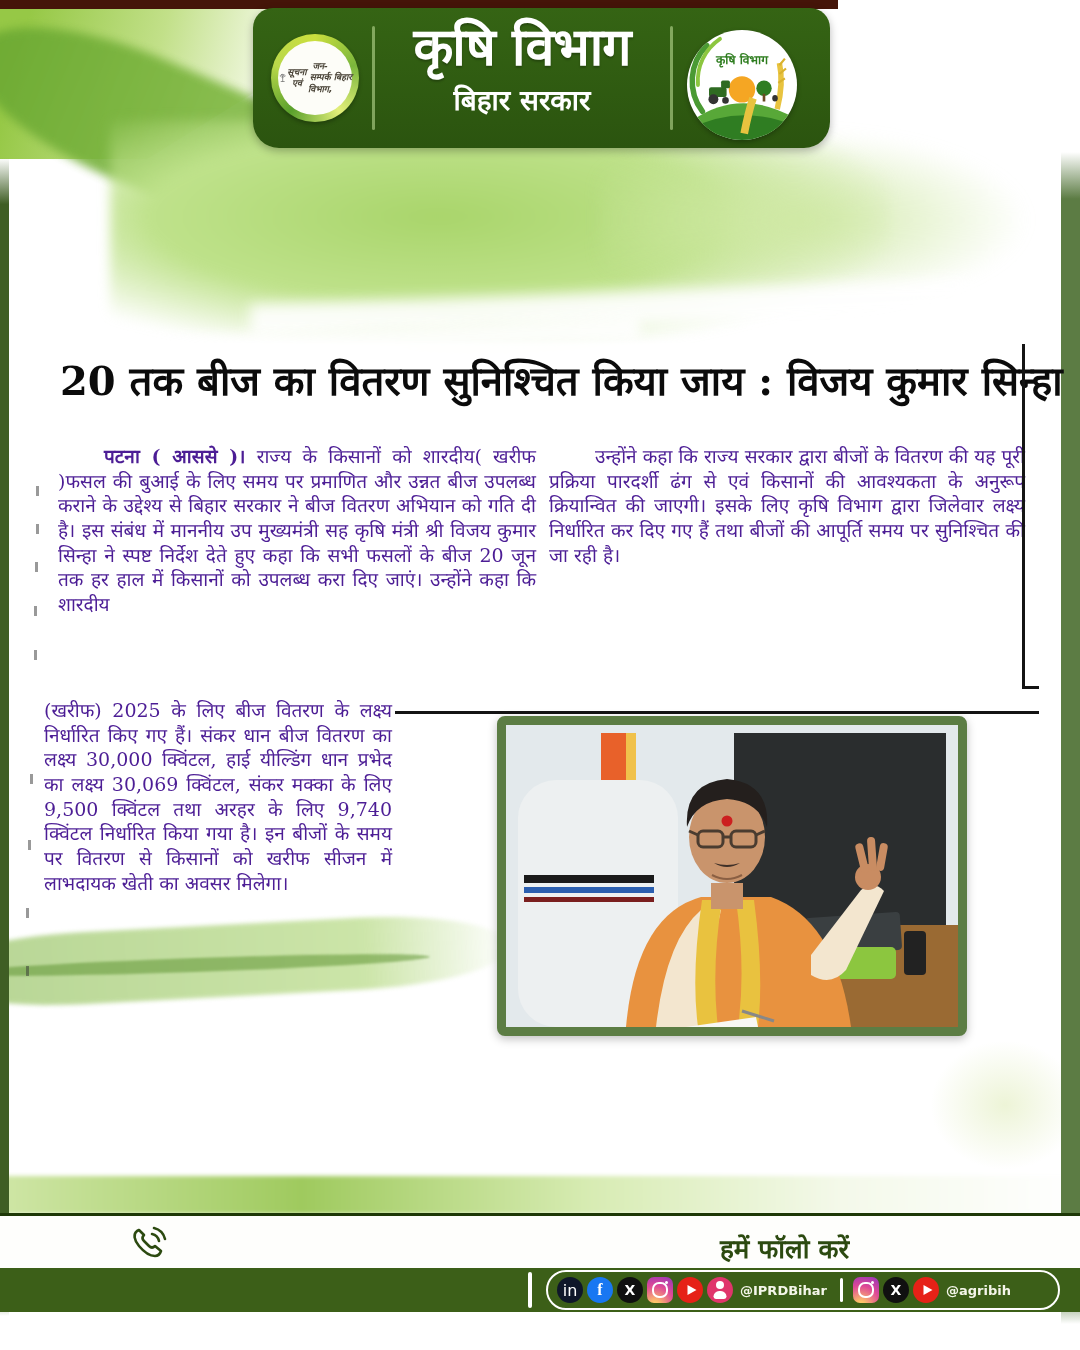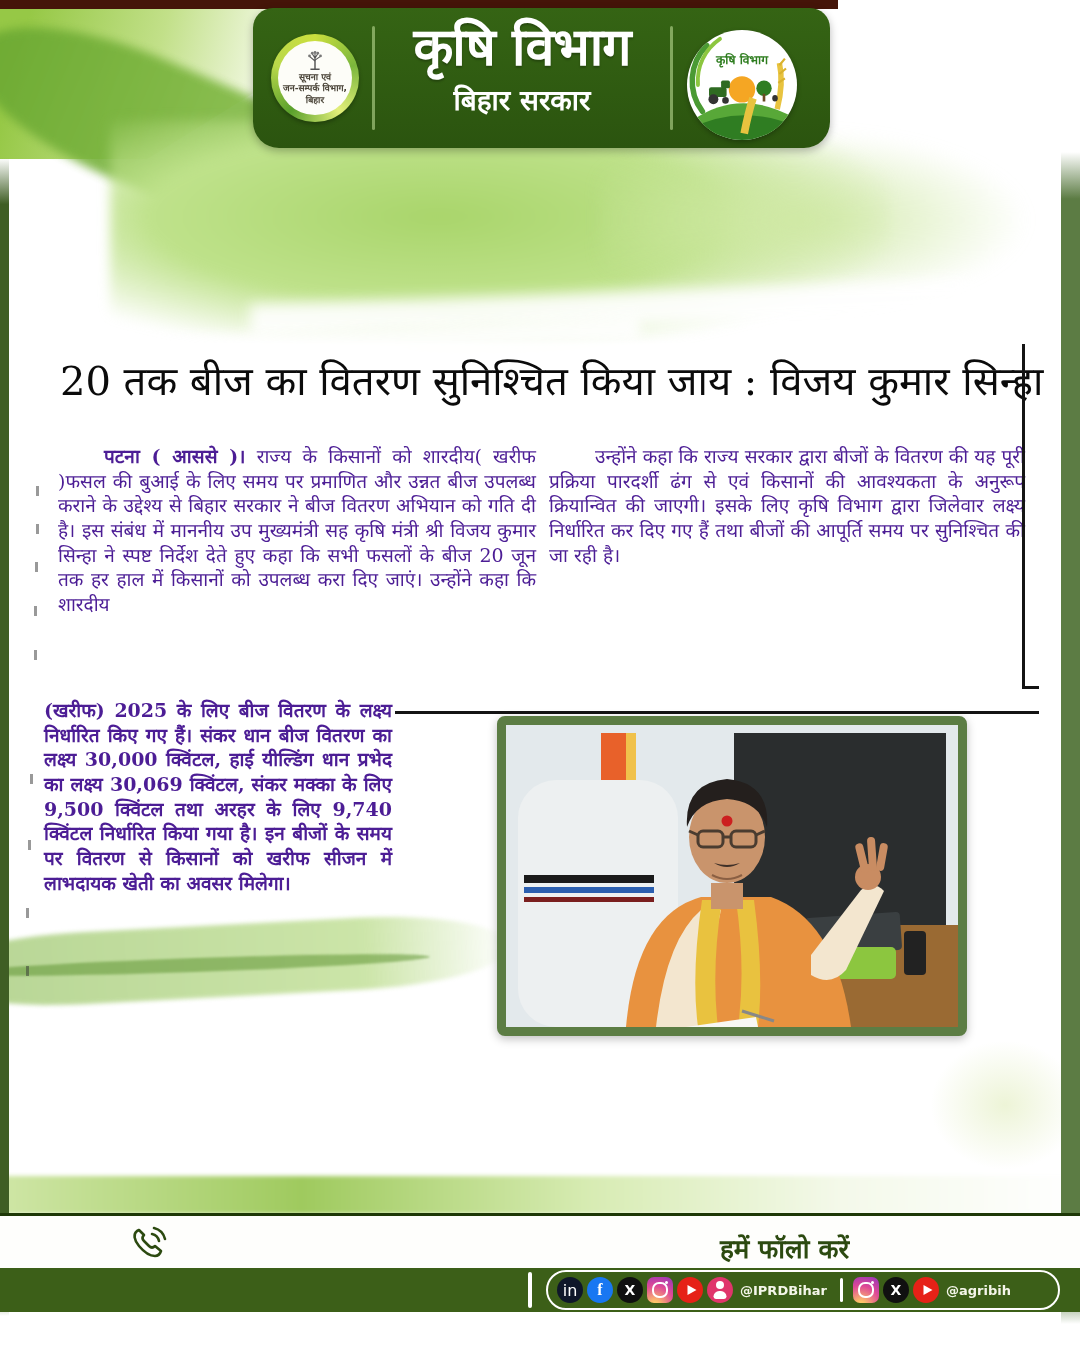--- a/index.html
+++ b/index.html
@@ -41,37 +41,37 @@
     background:radial-gradient(ellipse,#edf4d7 0%,rgba(255,255,255,0) 70%);}
 
   
   .header{left:253px;top:8px;width:577px;height:140px;border-radius:20px 20px 26px 26px;
     background:linear-gradient(180deg,#356414,#2b540f);box-shadow:0 3px 8px rgba(0,0,0,.28);z-index:8;}
   .hdr-div{top:18px;width:3px;height:104px;background:rgba(196,228,156,.55);border-radius:2px;}
   .iprd-logo{left:18px;top:26px;width:88px;height:88px;border-radius:50%;
     background:conic-gradient(#cbdf3e,#7ab63c,#e3ef7a,#5aa02c,#b9d84a,#cbdf3e);
     box-shadow:0 2px 4px rgba(0,0,0,.3);}
   .iprd-inner{position:absolute;inset:7px;border-radius:50%;background:#fdfdf8;
-    display:flex;flex-direction:column;align-items:center;justify-content:center;text-align:center;}
+    display:flex;align-items:center;justify-content:center;text-align:center;font-style:italic;}
   .iprd-inner .txt{font-size:9px;font-weight:700;color:#4a4438;line-height:1.25;}
   .hdr-title-wrap{left:124px;top:10px;width:290px;height:120px;text-align:center;color:#fff;}
   .hdr-title{font-size:52px;font-weight:800;letter-spacing:-1px;line-height:1.15;text-shadow:0 2px 2px rgba(0,0,0,.25);}
   .hdr-subtitle{font-size:28px;font-weight:700;margin-top:2px;}
   .agri-logo{left:434px;top:22px;width:110px;height:110px;border-radius:50%;background:#fff;
     box-shadow:0 2px 5px rgba(0,0,0,.3);overflow:hidden;}
   .agri-logo svg{width:100%;height:100%;}
 
   
-  .headline{left:60px;top:352px;width:985px;font-size:40px;font-weight:400;color:#0b0b0b;
+  .headline{left:60px;top:352px;width:985px;font-size:40px;font-weight:700;color:#0b0b0b;
     white-space:nowrap;font-family:"DejaVu Serif","DejaVu Sans",serif;z-index:5;}
   .bodytext{font-size:19px;line-height:1.30;color:#4c1d95;text-align:justify;z-index:5;
     font-family:"DejaVu Serif","DejaVu Sans",serif;}
   .col-left-top{left:58px;top:444px;width:478px;}
   .col-right{left:549px;top:444px;width:476px;}
-  .col-left-bottom{left:44px;top:698px;width:348px;font-weight:bold;}
+  .col-left-bottom{left:44px;top:698px;width:348px;}
   .lead{font-weight:800;}
   .indent{text-indent:46px;}
   .rule-h{left:395px;top:711px;width:644px;height:3px;background:#141414;z-index:6;}
   .rule-v{left:1022px;top:344px;width:3px;height:344px;background:#141414;z-index:6;}
   .rule-v-foot{left:1022px;top:686px;width:17px;height:3px;background:#141414;z-index:6;}
   .tear{width:3px;height:10px;background:#333;opacity:.5;z-index:5;}
 
   
   .photo{left:497px;top:716px;width:452px;height:302px;border:9px solid #5c7d44;border-radius:8px;
     background:#dfe7ea;overflow:hidden;z-index:6;box-shadow:0 3px 10px rgba(0,0,0,.25);}

